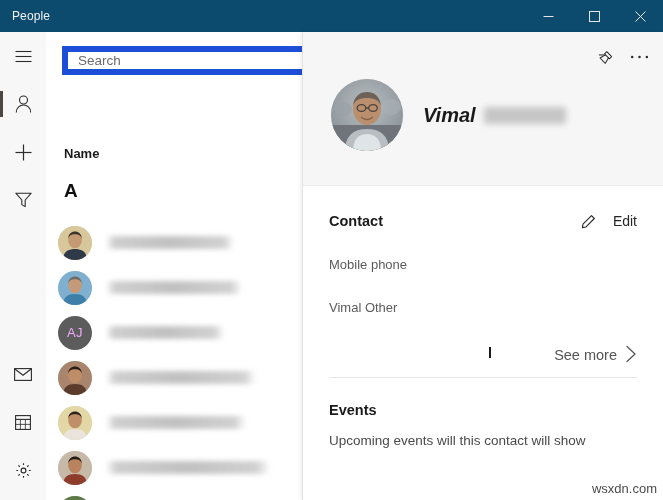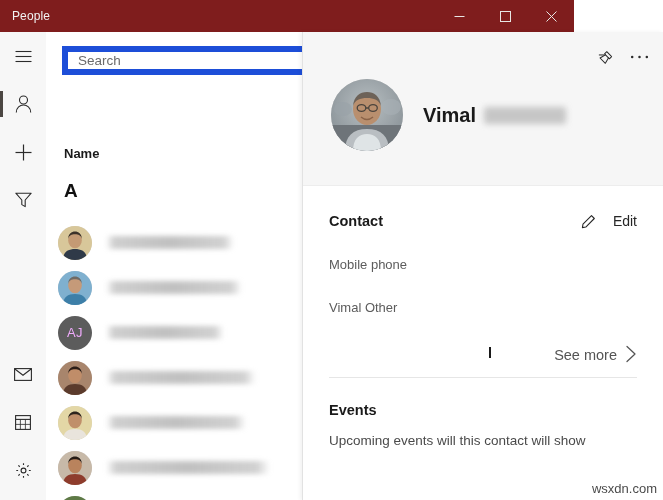--- a/index.html
+++ b/index.html
@@ -19,22 +19,22 @@
     width: 663px;
     height: 500px;
     background: #ffffff;
     overflow: hidden;
   }
 
   
   .titlebar {
     position: absolute;
     left: 0; top: 0;
-    width: 574px; height: 32px;
-    background: #7f1d1d;
+    width: 663px; height: 32px;
+    background: #0c4a6e;
     display: flex;
     align-items: center;
   }
   .titlebar-title {
     color: #f2f2f2;
     font-size: 12px;
     margin-left: 12px;
     letter-spacing: .1px;
     user-select: none;
   }
@@ -202,20 +202,21 @@
     background: #c9c9c9;
   }
   .person-name {
     margin-left: 20px;
     font-size: 20px;
     font-weight: bold;
     color: #1a1a1a;
     display: flex;
     align-items: center;
     white-space: nowrap;
+    font-style: italic;
   }
   .lastname-blur {
     margin-left: 8px;
     width: 82px; height: 17px;
     border-radius: 2px;
     background: rgba(140,140,140,.45);
     filter: blur(3px);
   }
 
   .detail-body { position: relative; padding: 0 26px; }

